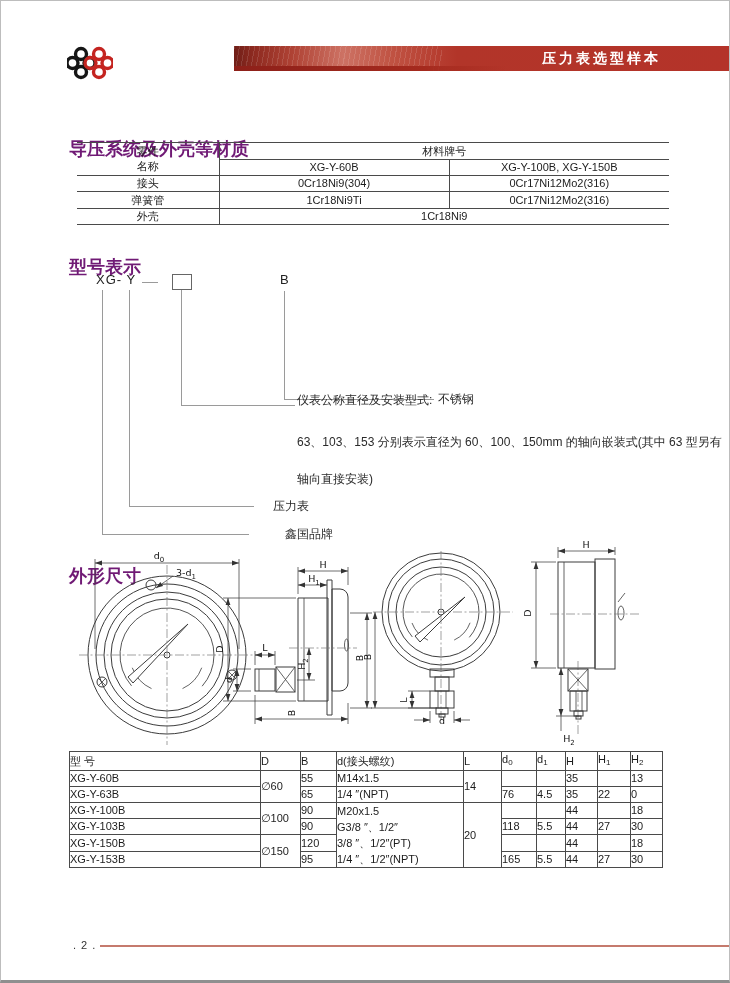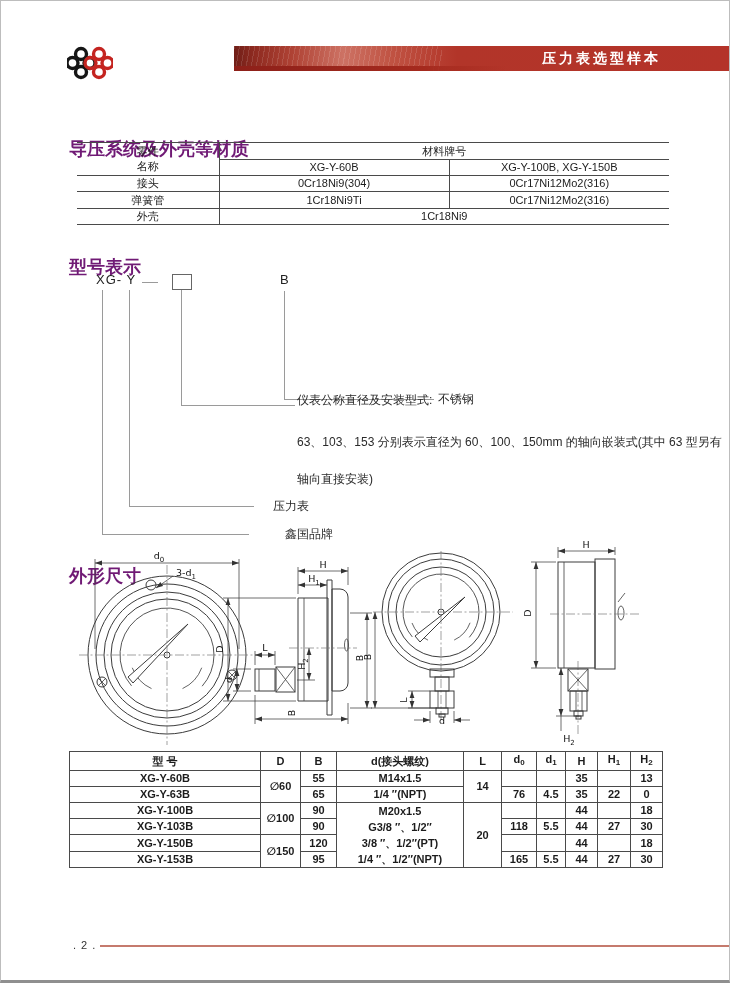--- a/index.html
+++ b/index.html
@@ -49,21 +49,21 @@
   
   svg text{font-family:"DejaVu Sans","Liberation Sans",sans-serif;}
   .ln{stroke:#3c3c3c;fill:none;stroke-width:1;}
   .lnt{stroke:#3c3c3c;fill:none;stroke-width:.8;}
   .cl{stroke:#7a7a7a;fill:none;stroke-width:.7;stroke-dasharray:9 2.5 2 2.5;}
   .dim{stroke:#3f3f3f;fill:none;stroke-width:.75;}
   .dl{font-size:9.5px;fill:#111;}
   .ds{font-size:7px;}
   
   .dim-table{left:68px;top:750px;width:593px;font-size:11px;border:1px solid #4a4a4a;}
-  .dim-table td,.dim-table th{border:1px solid #4a4a4a;text-align:center;padding:0;font-weight:bold;vertical-align:middle;line-height:15px;}
+  .dim-table td,.dim-table th{border:1px solid #4a4a4a;text-align:left;padding:0;font-weight:normal;vertical-align:middle;line-height:15px;}
   .dim-table .thread div{line-height:16px;}
   .sb{font-size:8px;vertical-align:-2px;}
   
   .footer-num{font-size:11px;color:#333;letter-spacing:1px;}
   .footer-line{background:#c57a6d;height:2px;}
 </style>
 </head>
 <body>
 
 <div class="page">

